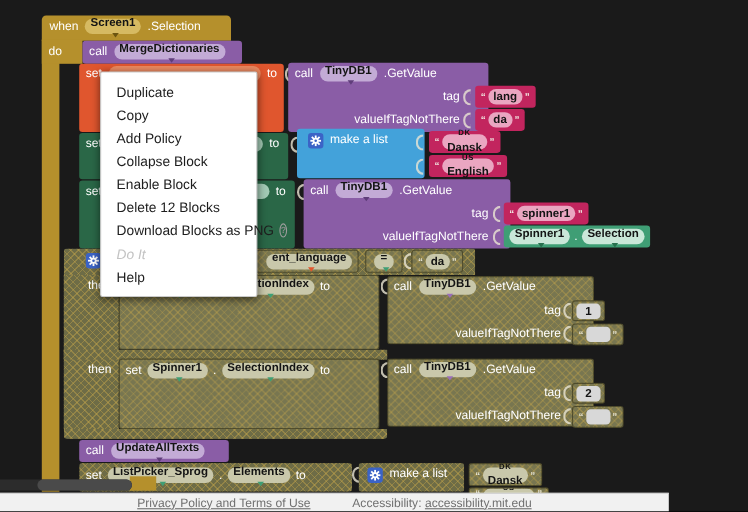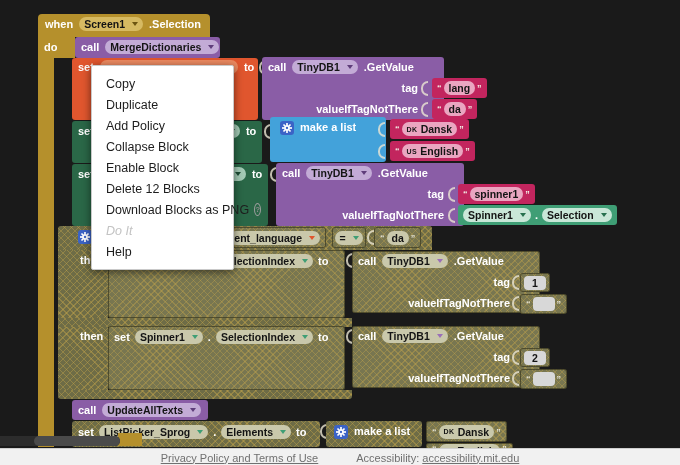--- a/index.html
+++ b/index.html
@@ -1,23 +1,23 @@
 <!DOCTYPE html>
 <html><head>
 <meta charset="utf-8">
 <style>
   html,body{margin:0;padding:0;background:#000;}
   #stage{position:relative;width:680px;height:465px;overflow:hidden;background:#1a1a1a;
          font-family:"Liberation Sans",sans-serif;}
   .blk{position:absolute;box-sizing:border-box;border-radius:3px;}
   .brow{position:absolute;display:flex;align-items:center;gap:6px;white-space:nowrap;}
   .brow-r{position:absolute;display:flex;align-items:center;gap:4px;white-space:nowrap;}
-  .t{color:#fff;font-size:11px;font-weight:bold;white-space:nowrap;}
+  .t{color:#fff;font-size:11px;font-weight:normal;white-space:nowrap;}
   .fld{display:inline-flex;align-items:center;justify-content:center;height:14px;padding:0 5px;
-       border-radius:8px;font-size:10.5px;font-weight:bold;color:#141414;white-space:nowrap;gap:3px;}
+       border-radius:8px;font-size:10.5px;font-weight:bold;color:#141414;white-space:nowrap;gap:3px;flex-direction:column;}
   .ar{width:0;height:0;border-left:3.5px solid transparent;border-right:3.5px solid transparent;
       border-top:4px solid #555;margin-left:4px;flex:none;}
   .flag{font-size:7px;font-weight:bold;letter-spacing:.5px;}
   .q{color:#f2efe6;font-size:9px;font-weight:bold;margin:0 2px;}
   .sock{position:absolute;width:5px;height:11px;border:2px solid rgba(236,230,212,.8);border-right:none;
         border-radius:7px 0 0 7px;}
   
   .gold{background:#b5902c;} .goldF{background:#d6ba62;} .arGold{border-top-color:#6b5410;}
   .purple{background:#8a5da6;} .purpleF{background:#c3abd6;text-align:center;} .arPurple{border-top-color:#5f3d7a;}
   .orange{background:#e0562e;} .orangeF{background:#ec8a61;}
@@ -39,21 +39,21 @@
   .arOrange{border-top-color:#e0562e;} .arGreen{border-top-color:#3f9e75;} .arPurpleL{border-top-color:#9a6fb8;}
   
   #menu{position:absolute;left:91px;top:65px;width:141px;background:#fff;border:1px solid #c9c9c9;
         border-radius:2px;box-shadow:0 2px 8px rgba(0,0,0,.55);padding:7px 0;z-index:50;}
   .mi{height:21px;display:flex;align-items:center;padding-left:14px;font-size:12.5px;color:#1d1d1d;
       white-space:nowrap;cursor:default;}
   .mi.off{color:#c3c3c3;font-style:italic;}
   .badge{width:11px;height:11px;border:1px solid #9e9e9e;border-radius:50%;color:#8a8a8a;font-size:8px;
          display:inline-flex;align-items:center;justify-content:center;margin-left:5px;font-weight:bold;}
   
-  #footer{position:absolute;left:0;top:448px;width:680px;height:17px;background:#f1f1f1;
+  #footer{position:absolute;left:0;top:448px;width:608px;height:17px;background:#f1f1f1;
           border-top:1px solid #d0d0d0;display:flex;align-items:center;justify-content:center;gap:38px;
           font-size:11px;color:#707070;z-index:40;}
   #footer a{color:#707070;text-decoration:underline;}
   
   .sbTrack{position:absolute;left:0;top:436px;width:120px;height:10px;background:#2c2c2c;border-radius:0 5px 5px 0;z-index:30;}
   .sbThumb{position:absolute;left:34px;top:436px;width:86px;height:10px;background:#4a4a4a;border-radius:5px;z-index:31;}
   .goldchip{position:absolute;left:118px;top:433px;width:24px;height:13px;background:#b5902c;z-index:29;}
 </style>
 </head>
 <body>
@@ -413,24 +413,24 @@
     </span>
     <span class="q qd">”</span>
   </div>
 
   <div class="goldchip"></div>
   <div class="sbTrack"></div>
   <div class="sbThumb"></div>
 
   <div id="menu">
     <div class="mi">
+        <span>Duplicate</span>
+      </div>
+    <div class="mi">
         <span>Copy</span>
-      </div>
-    <div class="mi">
-        <span>Duplicate</span>
       </div>
     <div class="mi">
         <span>Add Policy</span>
       </div>
     <div class="mi">
         <span>Collapse Block</span>
       </div>
     <div class="mi">
         <span>Enable Block</span>
       </div>

